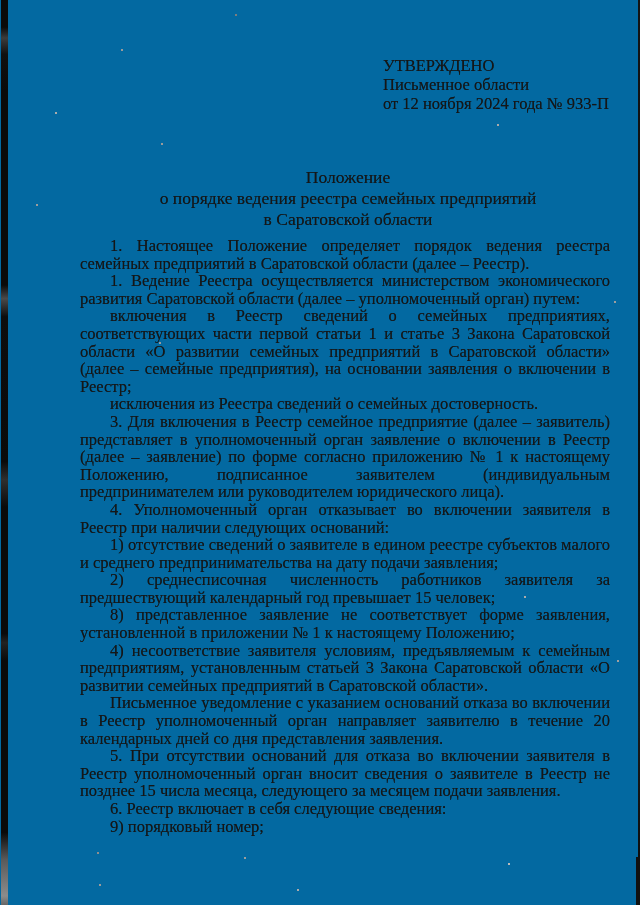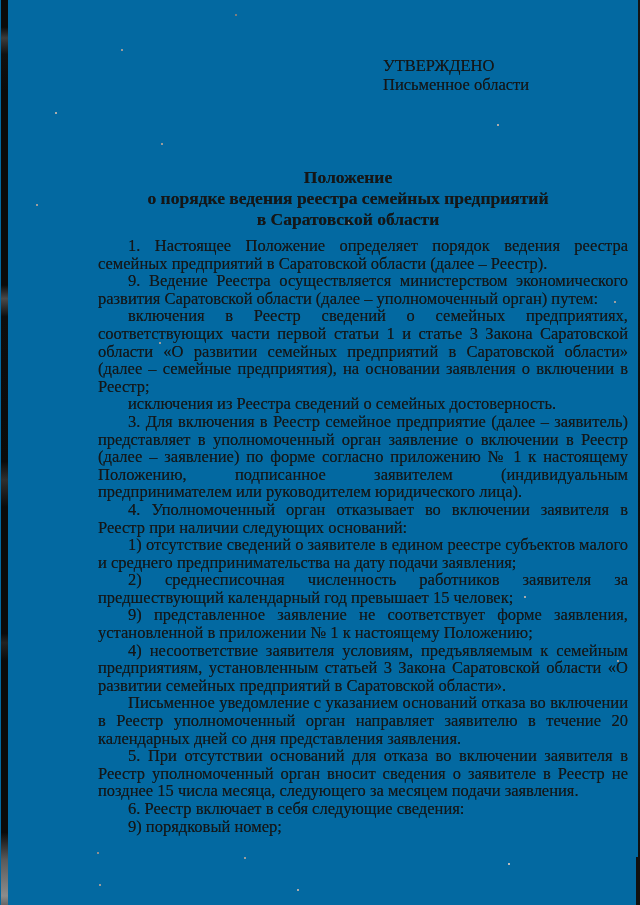--- a/index.html
+++ b/index.html
@@ -78,28 +78,28 @@
     text-align: left;
     white-space: nowrap;
   }
   
   .title {
     position: absolute;
     left: 83px;
     top: 167px;
     width: 530px;
     text-align: center;
-    font-weight: bold;
+    font-weight: normal;
     font-size: 17.5px;
     line-height: 21px;
   }
   
   .bodytext {
     position: absolute;
-    left: 98px;
+    left: 80px;
     top: 237px;
     width: 530px;
     font-size: 16.5px;
     line-height: 17.6px;
     text-align: justify;
   }
   .para {
     margin: 0;
     text-indent: 30px;
   }
@@ -113,51 +113,52 @@
   <div class="edge-right"></div>
   <div class="noise"></div>
 
   <div class="approval">
 
       <div class="approval-line">УТВЕРЖДЕНО</div>
 
 
       <div class="approval-line">Письменное области</div>
 
+      <div class="approval-line">от 12 ноября 2024 года № 933-П</div>
     </div>
 
   <div class="title">
 
       <div class="title-line">Положение</div>
 
       <div class="title-line">о порядке ведения реестра семейных предприятий</div>
 
       <div class="title-line">в Саратовской области</div>
     </div>
 
   <div class="bodytext">
 
       <p class="para">1. Настоящее Положение определяет порядок ведения реестра семейных предприятий в Саратовской области (далее – Реестр).</p>
 
-      <p class="para">9. Ведение Реестра осуществляется министерством экономического развития Саратовской области (далее – уполномоченный орган) путем:</p>
+      <p class="para">1. Ведение Реестра осуществляется министерством экономического развития Саратовской области (далее – уполномоченный орган) путем:</p>
 
       <p class="para">включения в Реестр сведений о семейных предприятиях, соответствующих части первой статьи 1 и статье 3 Закона Саратовской области «О развитии семейных предприятий в Саратовской области» (далее – семейные предприятия), на основании заявления о включении в Реестр;</p>
 
       <p class="para">исключения из Реестра сведений о семейных достоверность.</p>
 
 
       <p class="para">3. Для включения в Реестр семейное предприятие (далее – заявитель) представляет в уполномоченный орган заявление о включении в Реестр (далее – заявление) по форме согласно приложению № 1 к настоящему Положению, подписанное заявителем (индивидуальным предпринимателем или руководителем юридического лица).</p>
 
       <p class="para">4. Уполномоченный орган отказывает во включении заявителя в Реестр при наличии следующих оснований:</p>
 
       <p class="para">1) отсутствие сведений о заявителе в едином реестре субъектов малого и среднего предпринимательства на дату подачи заявления;</p>
 
       <p class="para">2) среднесписочная численность работников заявителя за предшествующий календарный год превышает 15 человек;</p>
 
-      <p class="para">9) представленное заявление не соответствует форме заявления, установленной в приложении № 1 к настоящему Положению;</p>
+      <p class="para">8) представленное заявление не соответствует форме заявления, установленной в приложении № 1 к настоящему Положению;</p>
 
       <p class="para">4) несоответствие заявителя условиям, предъявляемым к семейным предприятиям, установленным статьей 3 Закона Саратовской области «О развитии семейных предприятий в Саратовской области».</p>
 
       <p class="para">Письменное уведомление с указанием оснований отказа во включении в Реестр уполномоченный орган направляет заявителю в течение 20 календарных дней со дня представления заявления.</p>
 
       <p class="para">5. При отсутствии оснований для отказа во включении заявителя в Реестр уполномоченный орган вносит сведения о заявителе в Реестр не позднее 15 числа месяца, следующего за месяцем подачи заявления.</p>
 
       <p class="para">6. Реестр включает в себя следующие сведения:</p>
 
       <p class="para">9) порядковый номер;</p>

